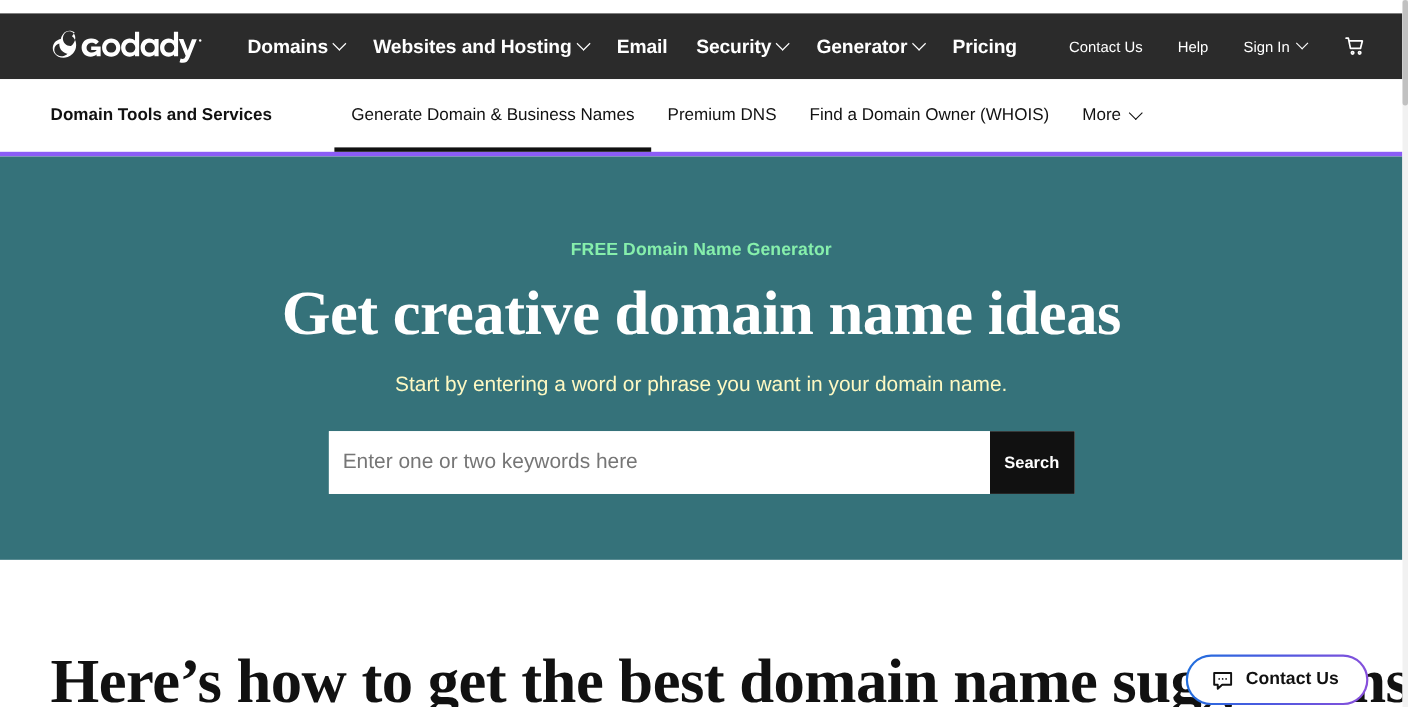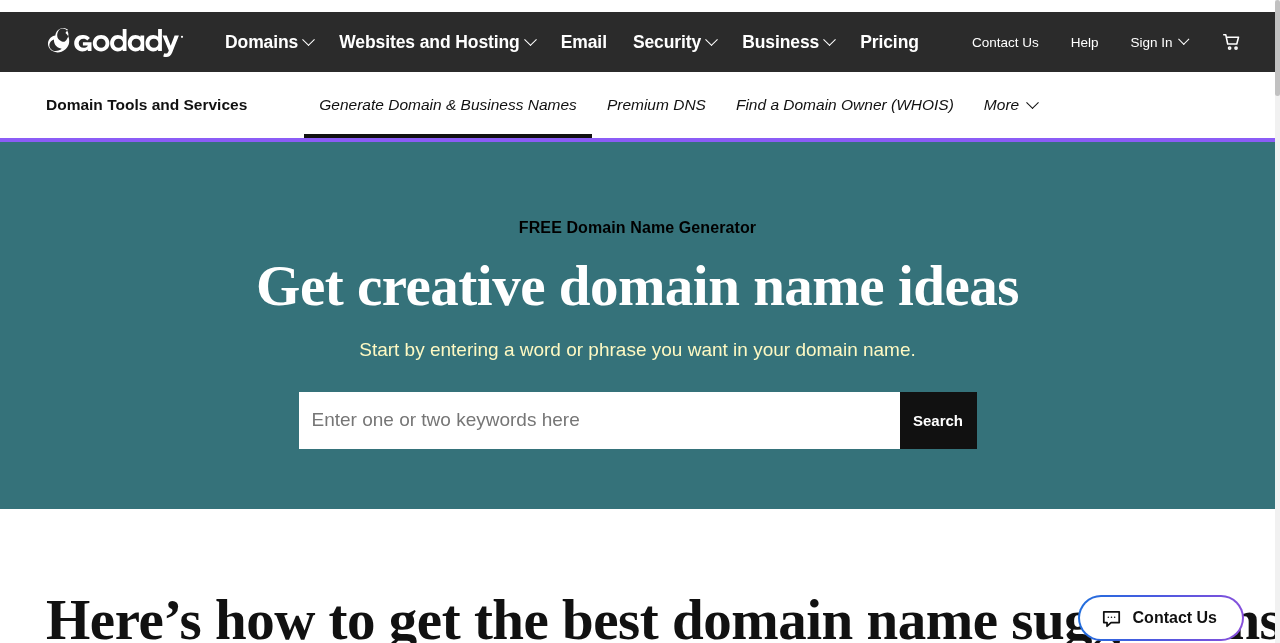--- a/index.html
+++ b/index.html
@@ -132,21 +132,20 @@
     font-size: 15.5px;
     font-weight: 700;
     color: #111111;
     white-space: nowrap;
     margin-right: 57px;
   }
   .subnav-items {
     display: flex;
     align-items: flex-start;
     height: 100%;
-    font-style: italic;
   }
   .subnav-items a {
     font-size: 15.5px;
     color: #111111;
     text-decoration: none;
     padding: 0 15px;
     height: 100%;
     display: flex;
     align-items: center;
     gap: 9px;
@@ -170,21 +169,21 @@
   }
 
   
   .hero {
     background: #35727a;
     height: 367px;
     text-align: center;
     padding-top: 77px;
   }
   .eyebrow {
-    color: #000000;
+    color: #86efac;
     font-size: 16px;
     font-weight: 700;
     letter-spacing: 0.1px;
   }
   .hero-title {
     font-family: "Liberation Serif", "DejaVu Serif", serif;
     color: #ffffff;
     font-size: 57px;
     font-weight: 700;
     line-height: 1.08;
@@ -301,21 +300,21 @@
           <i class="caret"></i>
         </a>
       <a href="#">
           <span>Email</span>
         </a>
       <a href="#">
           <span>Security</span>
           <i class="caret"></i>
         </a>
       <a href="#">
-          <span>Business</span>
+          <span>Generator</span>
           <i class="caret"></i>
         </a>
       <a href="#">
           <span>Pricing</span>
         </a>
     </nav>
 
     <div class="utilnav">
       <a href="#">
           <span>Contact Us</span>

